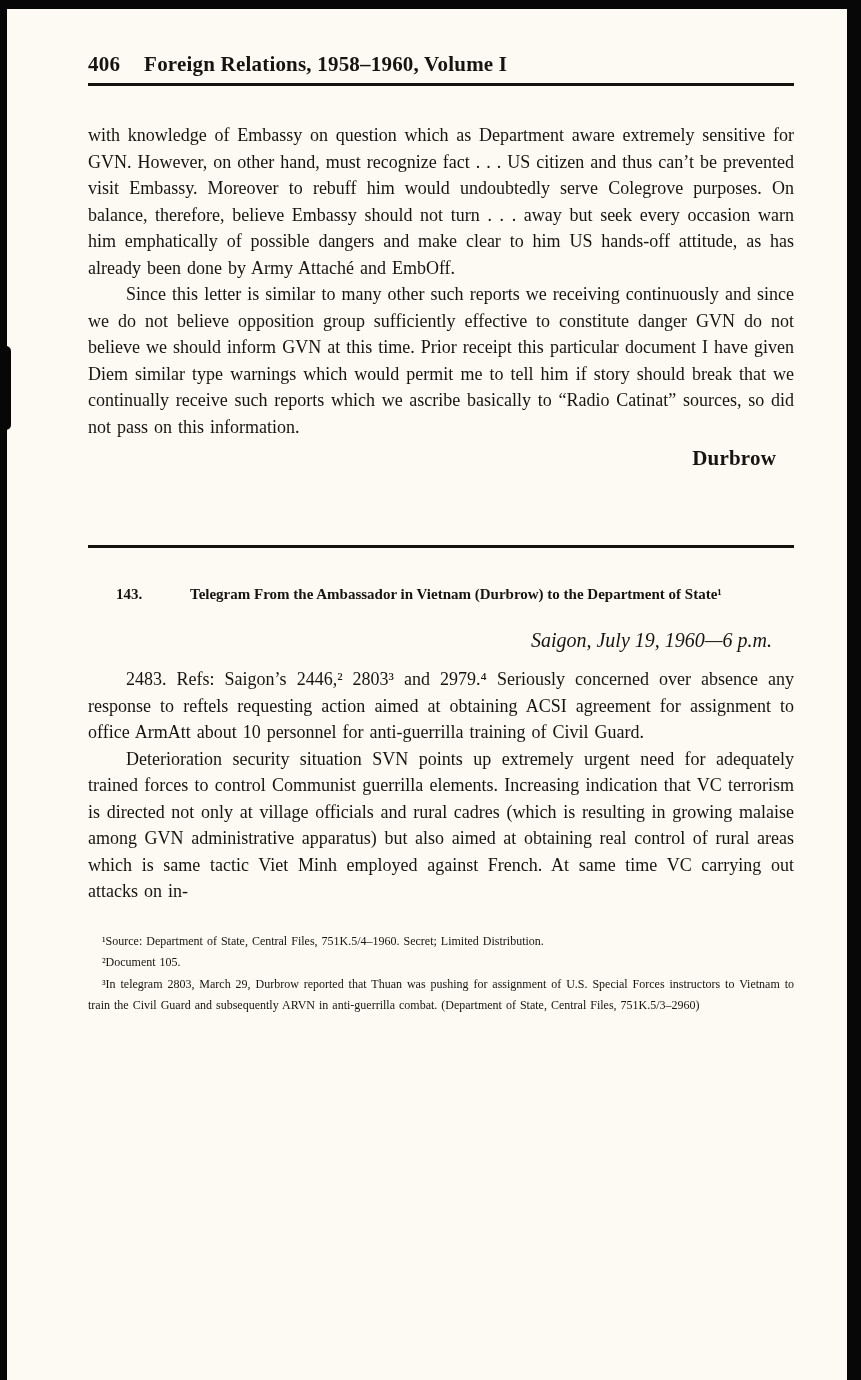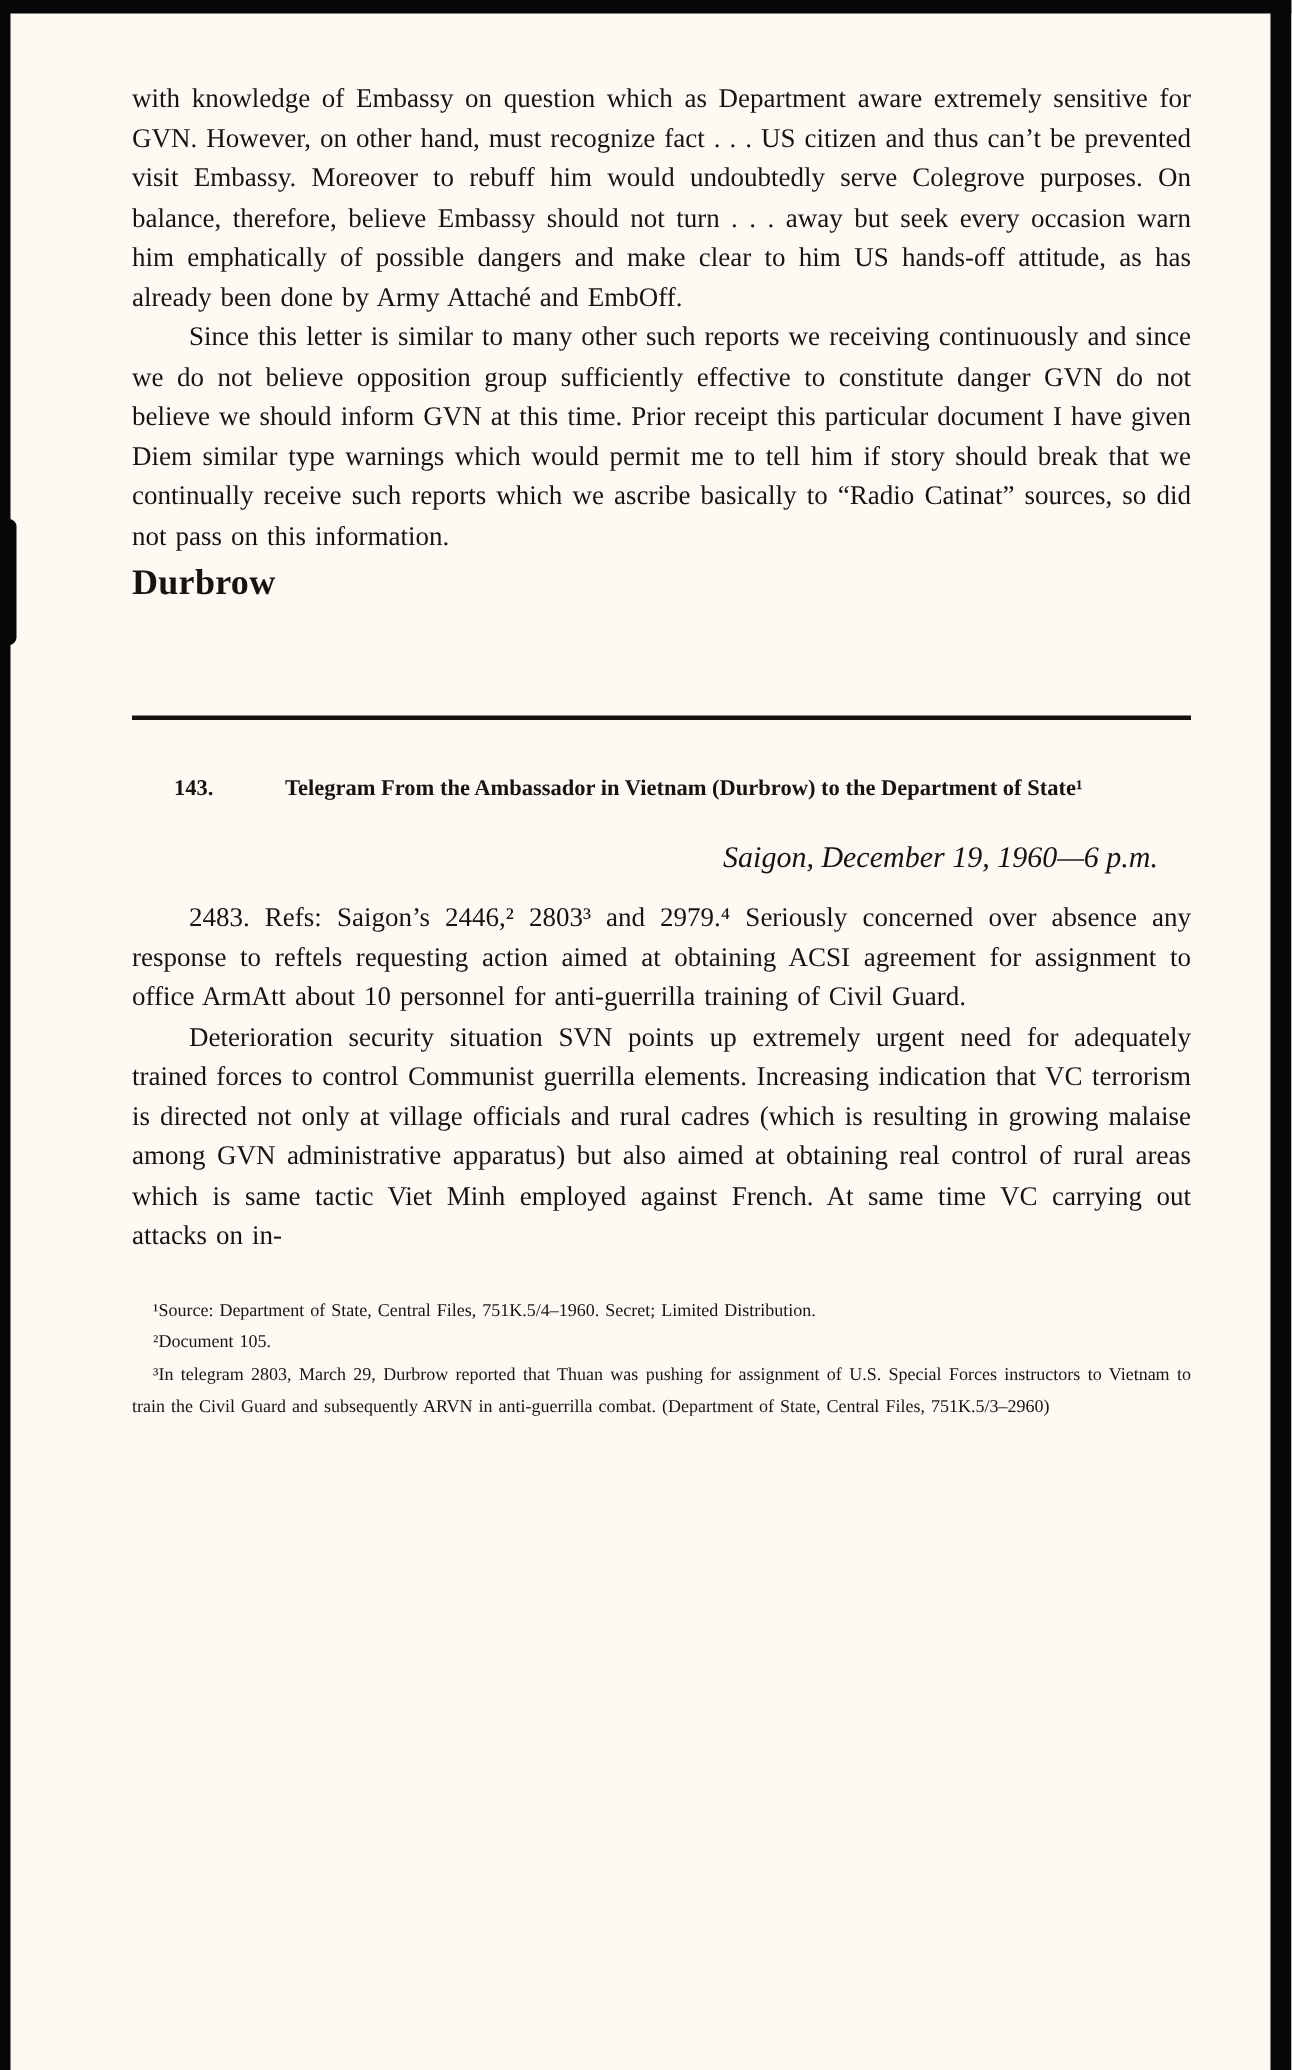--- a/index.html
+++ b/index.html
@@ -45,21 +45,22 @@
     font-size: 18px;
     line-height: 26.5px;
     text-align: justify;
     word-spacing: 1.5px;
   }
   .indent { text-indent: 38px; }
 
   .signature {
     margin: 6px 18px 12px 0;
     font-weight: bold;
-    font-size: 24px;
+    font-size: 21px;
+    text-align: right;
     letter-spacing: 0.2px;
   }
 
   .doc-divider {
     border: none;
     border-top: 3px solid #15110d;
     margin: 74px 0 0 0;
   }
 
   .doc-heading {
@@ -101,33 +102,37 @@
 
 <div class="page">
 
   <div class="scan-bar scan-top"></div>
   <div class="scan-bar scan-left"></div>
   <div class="scan-bar scan-right"></div>
   <div class="scan-bar scan-blob"></div>
 
   <div class="content">
 
+    <div class="running-head">
+      <span>406</span>
+      <span>Foreign Relations, 1958–1960, Volume I</span>
+    </div>
 
     <p class="body-par">with knowledge of Embassy on question which as Department aware extremely sensitive for GVN. However, on other hand, must recognize fact . . . US citizen and thus can’t be prevented visit Embassy. Moreover to rebuff him would undoubtedly serve Colegrove purposes. On balance, therefore, believe Embassy should not turn . . . away but seek every occasion warn him emphatically of possible dangers and make clear to him US hands-off attitude, as has already been done by Army Attaché and EmbOff.</p>
     <p class="body-par indent">Since this letter is similar to many other such reports we receiving continuously and since we do not believe opposition group sufficiently effective to constitute danger GVN do not believe we should inform GVN at this time. Prior receipt this particular document I have given Diem similar type warnings which would permit me to tell him if story should break that we continually receive such reports which we ascribe basically to “Radio Catinat” sources, so did not pass on this information.</p>
     <p class="signature">Durbrow</p>
 
     <hr class="doc-divider">
 
     <div class="doc-heading">
       <span class="doc-number">143.</span>
       <span class="doc-title">Telegram From the Ambassador in Vietnam (Durbrow) to the Department of State¹</span>
     </div>
 
-    <p class="dateline">Saigon, December 19, 1960—6 p.m.</p>
+    <p class="dateline">Saigon, July 19, 1960—6 p.m.</p>
 
     <p class="body-par indent tg-par1">2483. Refs: Saigon’s 2446,² 2803³ and 2979.⁴ Seriously concerned over absence any response to reftels requesting action aimed at obtaining ACSI agreement for assignment to office ArmAtt about 10 personnel for anti-guerrilla training of Civil Guard.</p>
     <p class="body-par indent tg-par2">Deterioration security situation SVN points up extremely urgent need for adequately trained forces to control Communist guerrilla elements. Increasing indication that VC terrorism is directed not only at village officials and rural cadres (which is resulting in growing malaise among GVN administrative apparatus) but also aimed at obtaining real control of rural areas which is same tactic Viet Minh employed against French. At same time VC carrying out attacks on in-</p>
 
     <div class="footnotes">
       <p class="footnote">¹Source: Department of State, Central Files, 751K.5/4–1960. Secret; Limited Distribution.</p>
       <p class="footnote">²Document 105.</p>
       <p class="footnote">³In telegram 2803, March 29, Durbrow reported that Thuan was pushing for assignment of U.S. Special Forces instructors to Vietnam to train the Civil Guard and subsequently ARVN in anti-guerrilla combat. (Department of State, Central Files, 751K.5/3–2960)</p>
     </div>
 

